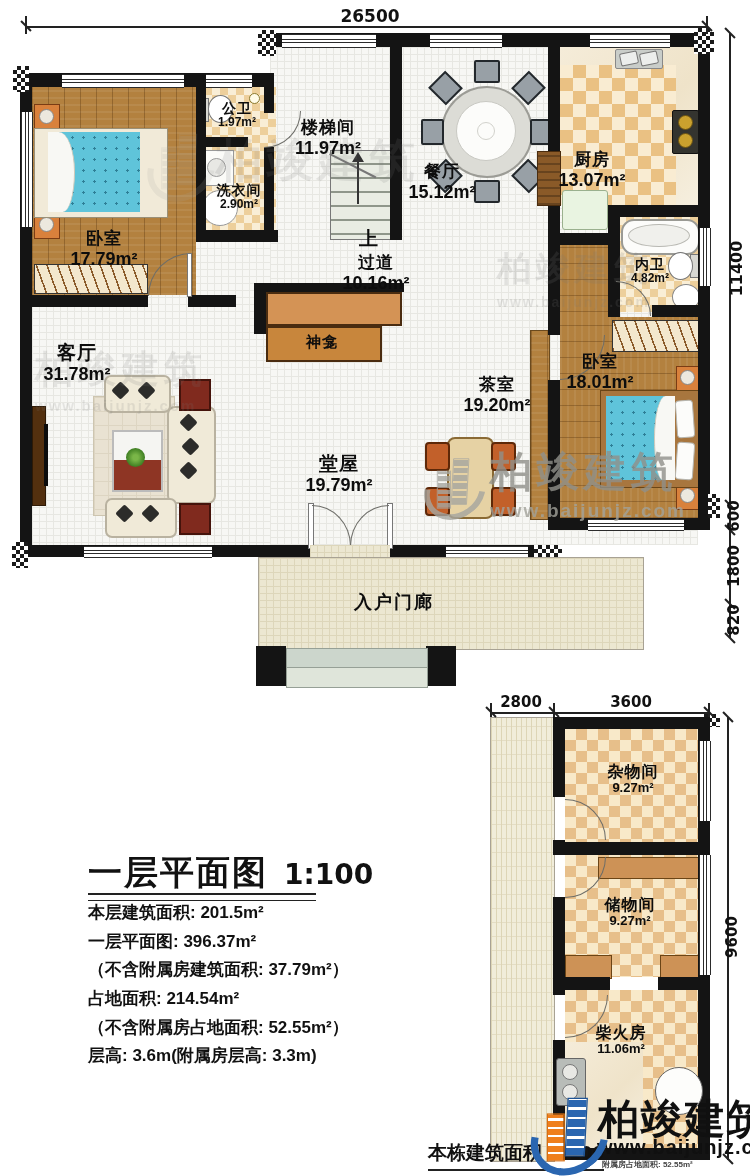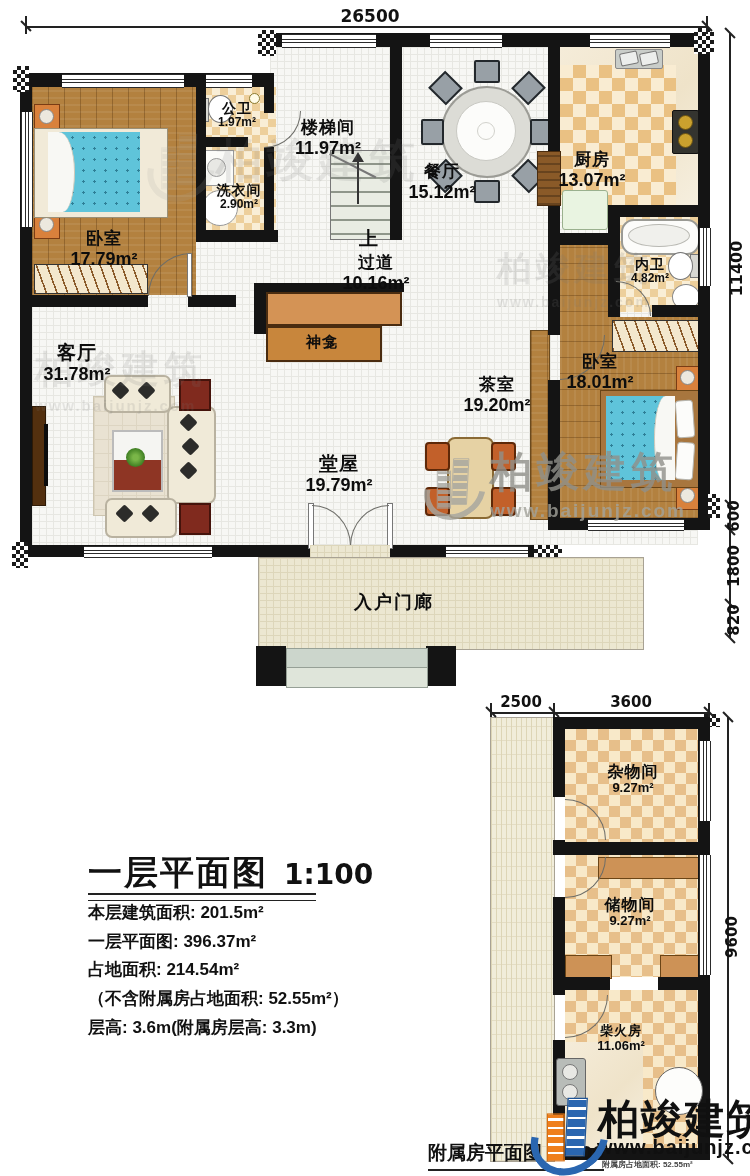--- a/index.html
+++ b/index.html
@@ -330,21 +330,21 @@
   </div>
   <div class="rlabel" style="left:633px;top:763px">
     <div class="rname" style="font-size:16px">杂物间</div>
     <div class="rarea" style="font-size:13px">9.27m²</div>
   </div>
   <div class="rlabel" style="left:630px;top:896px">
     <div class="rname" style="font-size:16px">储物间</div>
     <div class="rarea" style="font-size:13px">9.27m²</div>
   </div>
   <div class="rlabel" style="left:621px;top:1024px">
-    <div class="rname" style="font-size:13px">柴火房</div>
+    <div class="rname" style="font-size:16px">柴火房</div>
     <div class="rarea" style="font-size:13px">11.06m²</div>
   </div>
 
   <div class="dline" style="left:25px;top:26px;width:682px;height:1.5px"></div>
   <div class="dline" style="left:25px;top:16px;width:1.5px;height:18px"></div>
   <div class="dline" style="left:706px;top:16px;width:1.5px;height:18px"></div>
   <i class="tick" style="left:19px;top:25px"></i>
   <i class="tick" style="left:700px;top:25px"></i>
   <div class="dim" style="left:330px;top:6px;width:80px;font-size:17px">26500</div>
 
@@ -359,21 +359,21 @@
   <div class="dim vdim" style="left:704px;top:557px;width:60px">1800</div>
   <div class="dim vdim" style="left:704px;top:611px;width:60px">820</div>
 
   <div class="dline" style="left:490px;top:712px;width:220px;height:1.5px"></div>
   <div class="dline" style="left:490px;top:703px;width:1.5px;height:14px"></div>
   <div class="dline" style="left:553px;top:703px;width:1.5px;height:14px"></div>
   <div class="dline" style="left:708px;top:703px;width:1.5px;height:14px"></div>
   <i class="tick" style="left:484px;top:711px"></i>
   <i class="tick" style="left:547px;top:711px"></i>
   <i class="tick" style="left:702px;top:711px"></i>
-  <div class="dim" style="left:491px;top:693px;width:60px">2500</div>
+  <div class="dim" style="left:491px;top:693px;width:60px">2800</div>
   <div class="dim" style="left:601px;top:693px;width:60px">3600</div>
 
   <div class="dline" style="left:727px;top:717px;width:1.5px;height:443px"></div>
   <i class="tick" style="left:721px;top:716px"></i>
   <i class="tick" style="left:721px;top:1158px"></i>
   <div class="dim vdim" style="left:702px;top:928px;width:60px">9600</div>
 
   <div class="wm" style="left:150px;top:130px;opacity:.15;color:#777">
     <div class="glyph gray" style="transform:scale(1.05)">
         <i class="g-sw"></i>
@@ -402,27 +402,28 @@
     </div>
   </div>
 
   <div class="tb-title">
     <span class="t1">一层平面图</span><span class="t2">1:100</span>
   </div>
   <div class="dbl"></div>
   <div class="stats">
     <p>本层建筑面积: 201.5m²</p>
     <p>一层平面图: 396.37m²</p>
+    <p>（不含附属房建筑面积: 37.79m²）</p>
     <p>占地面积: 214.54m²</p>
     <p>（不含附属房占地面积: 52.55m²）</p>
     <p>层高: 3.6m(附属房层高: 3.3m)</p>
   </div>
 
   <div class="annex-title">
-    <span class="t1">附属房平面图</span><span class="t2">1:100</span>
+    <span class="t1">本栋建筑面积</span><span class="t2">1:100</span>
   </div>
   <div class="glyph" style="left:538px;top:1098px;transform:scale(1.2);z-index:41">
     <i class="g-sw"></i>
       <i class="g-b1"></i>
       <i class="g-b2"></i>
   </div>
   <div class="brand">柏竣建筑</div>
   <div class="brandurl">www.baijunjz.com</div>
   <div class="brandnote">附属房占地面积: 52.55m²</div>
 

